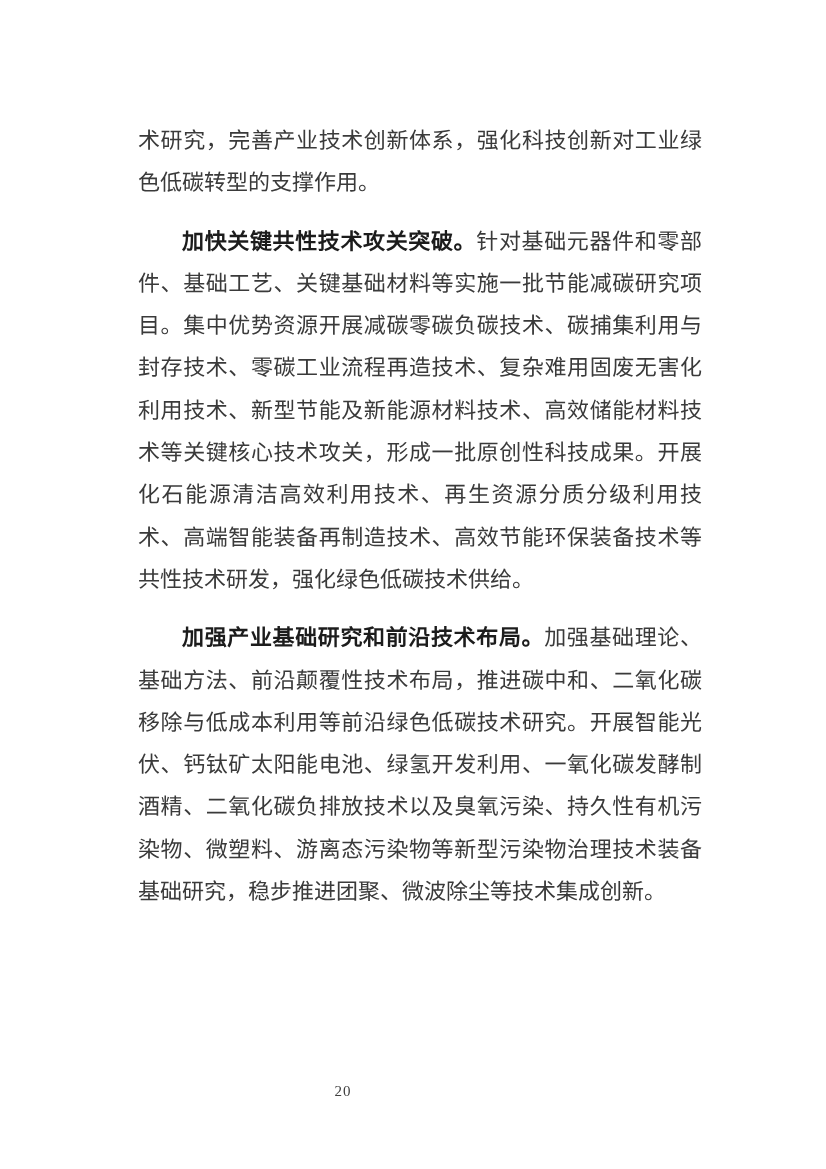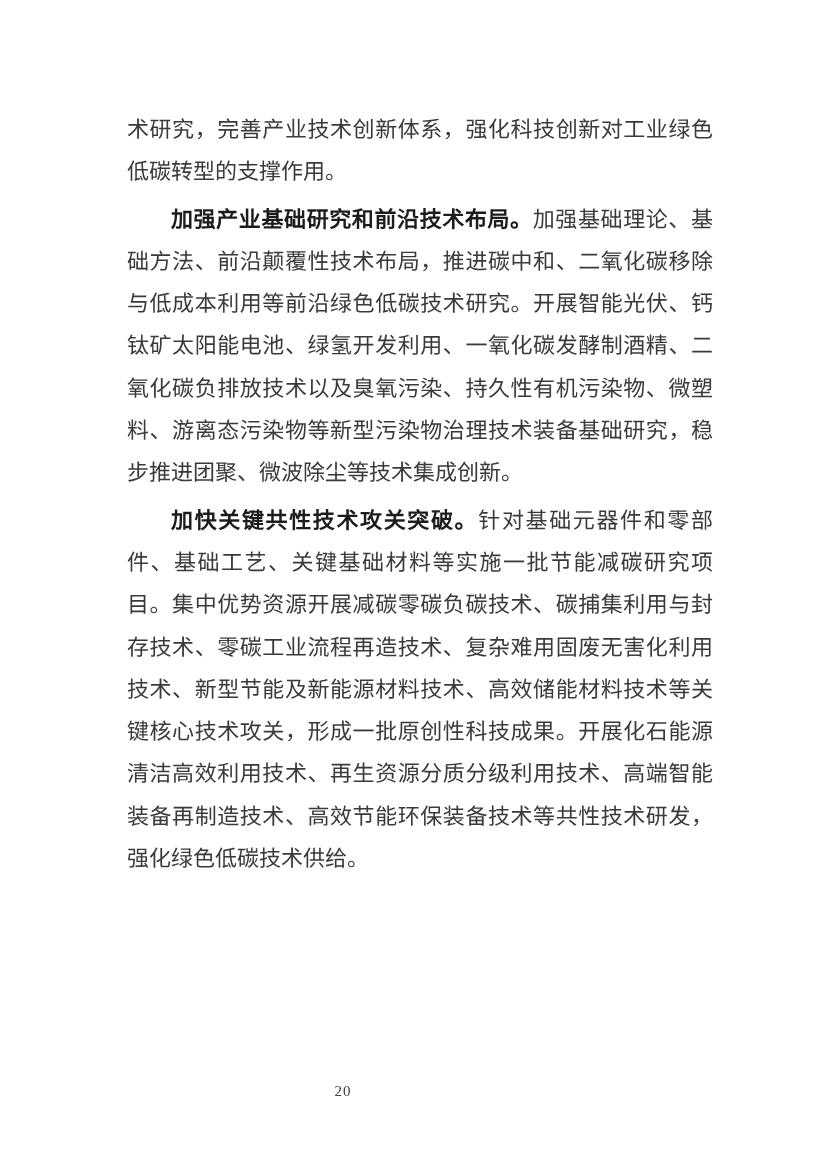--- a/index.html
+++ b/index.html
@@ -25,21 +25,21 @@
     left: 122px;
     top: 104px;
     width: 596px;
     font-size: 22px;
     line-height: 42.3px;
     color: #3a3a3a;
     text-align: justify;
     text-justify: inter-ideograph;
   }
   .text-block p {
-    margin: 5px;
+    margin: 16px;
     padding: 0;
   }
   .text-block p.indented {
     text-indent: 2em;
   }
   .para-lead {
     font-weight: bold;
     color: #1c1c1c;
   }
   .para-body {
@@ -63,25 +63,25 @@
 
 <div class="page">
 
   <div class="text-block">
 
     <p>
       <span class="para-body">术研究，完善产业技术创新体系，强化科技创新对工业绿色低碳转型的支撑作用。</span>
     </p>
 
     <p class="indented">
-      <span class="para-lead">加强产业基础研究和前沿技术布局。</span><span class="para-body">加强基础理论、基础方法、前沿颠覆性技术布局，推进碳中和、二氧化碳移除与低成本利用等前沿绿色低碳技术研究。开展智能光伏、钙钛矿太阳能电池、绿氢开发利用、一氧化碳发酵制酒精、二氧化碳负排放技术以及臭氧污染、持久性有机污染物、微塑料、游离态污染物等新型污染物治理技术装备基础研究，稳步推进团聚、微波除尘等技术集成创新。</span>
+      <span class="para-lead">加快关键共性技术攻关突破。</span><span class="para-body">针对基础元器件和零部件、基础工艺、关键基础材料等实施一批节能减碳研究项目。集中优势资源开展减碳零碳负碳技术、碳捕集利用与封存技术、零碳工业流程再造技术、复杂难用固废无害化利用技术、新型节能及新能源材料技术、高效储能材料技术等关键核心技术攻关，形成一批原创性科技成果。开展化石能源清洁高效利用技术、再生资源分质分级利用技术、高端智能装备再制造技术、高效节能环保装备技术等共性技术研发，强化绿色低碳技术供给。</span>
     </p>
 
     <p class="indented">
-      <span class="para-lead">加快关键共性技术攻关突破。</span><span class="para-body">针对基础元器件和零部件、基础工艺、关键基础材料等实施一批节能减碳研究项目。集中优势资源开展减碳零碳负碳技术、碳捕集利用与封存技术、零碳工业流程再造技术、复杂难用固废无害化利用技术、新型节能及新能源材料技术、高效储能材料技术等关键核心技术攻关，形成一批原创性科技成果。开展化石能源清洁高效利用技术、再生资源分质分级利用技术、高端智能装备再制造技术、高效节能环保装备技术等共性技术研发，强化绿色低碳技术供给。</span>
+      <span class="para-lead">加强产业基础研究和前沿技术布局。</span><span class="para-body">加强基础理论、基础方法、前沿颠覆性技术布局，推进碳中和、二氧化碳移除与低成本利用等前沿绿色低碳技术研究。开展智能光伏、钙钛矿太阳能电池、绿氢开发利用、一氧化碳发酵制酒精、二氧化碳负排放技术以及臭氧污染、持久性有机污染物、微塑料、游离态污染物等新型污染物治理技术装备基础研究，稳步推进团聚、微波除尘等技术集成创新。</span>
     </p>
 
 
   </div>
 
   <div class="page-footer">
     <span class="page-number">20</span>
   </div>
 
 </div>

